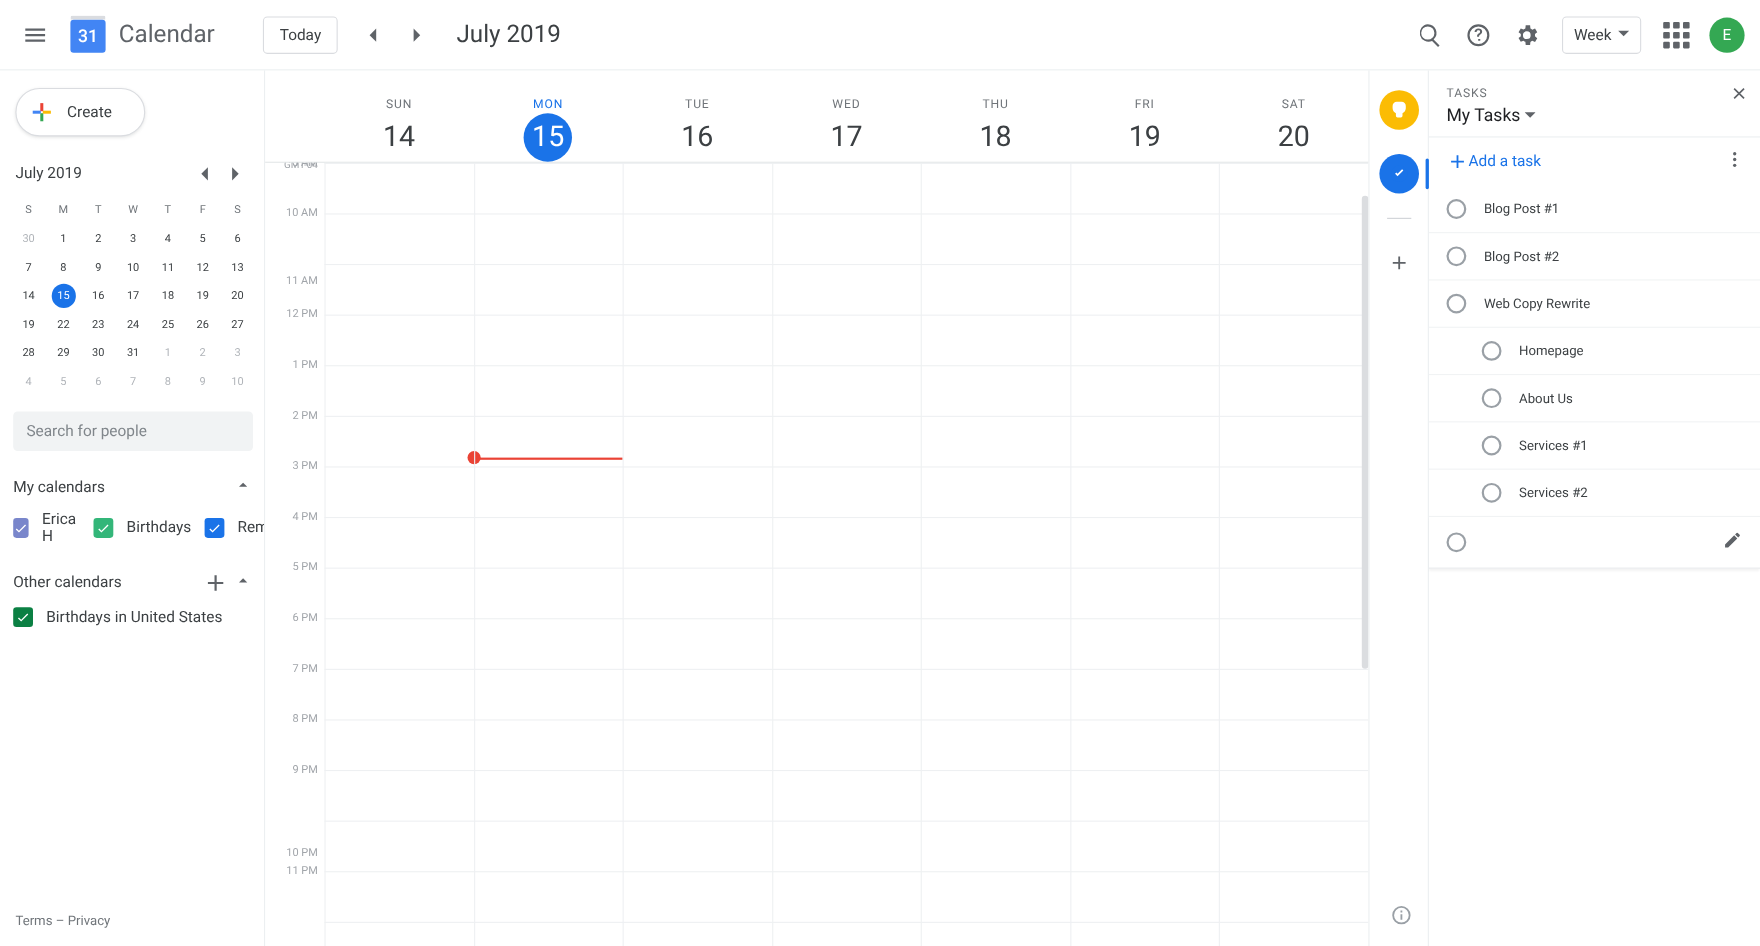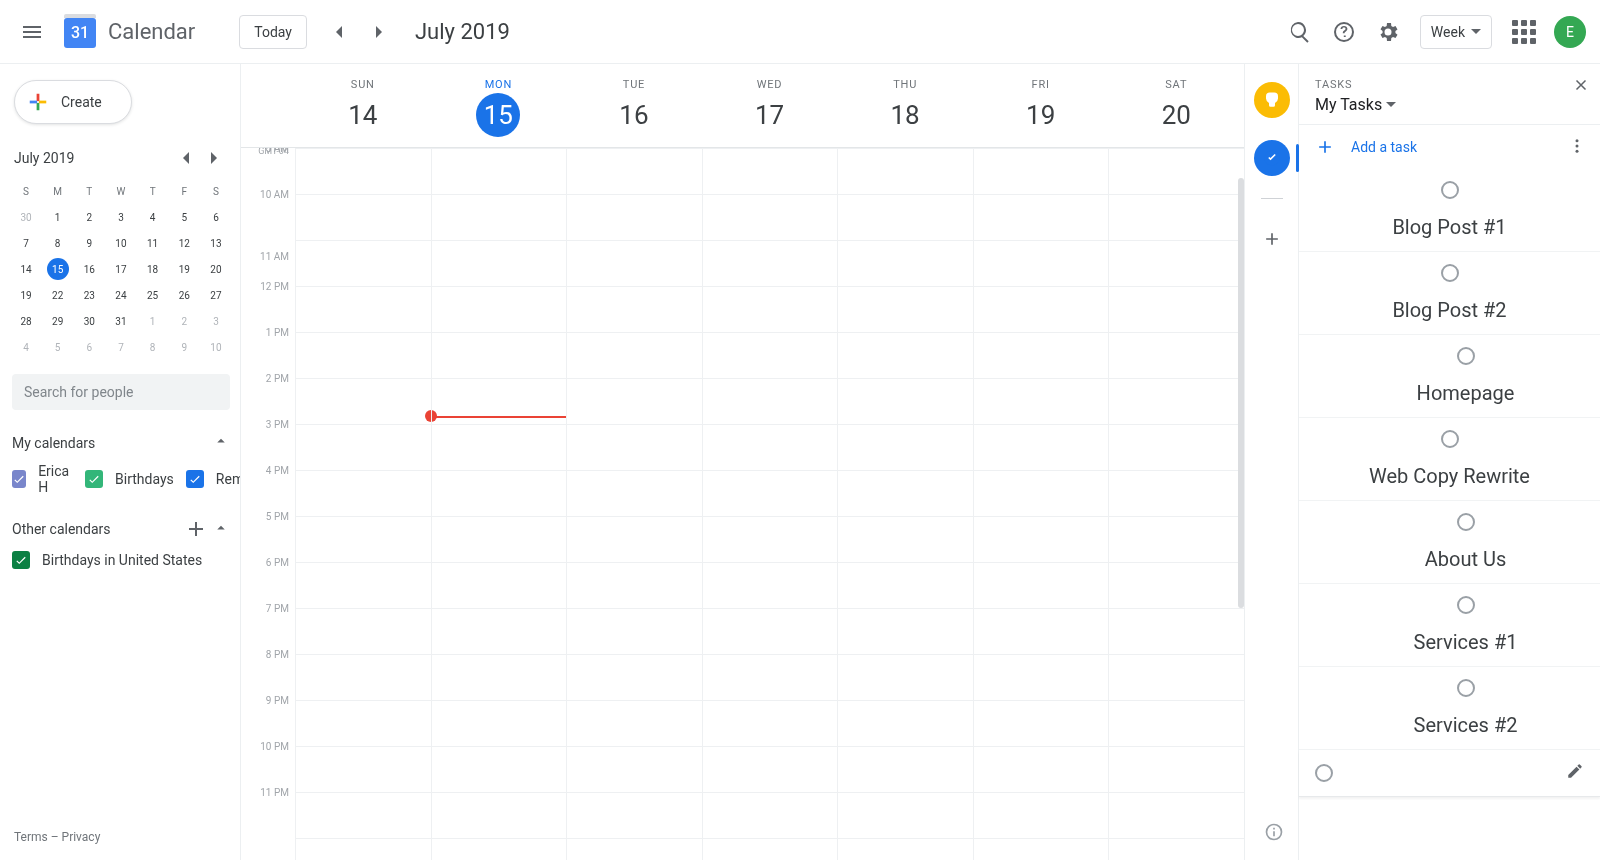--- a/index.html
+++ b/index.html
@@ -49,21 +49,21 @@
 .chk { width:18px; height:18px; border-radius:3px; display:flex; align-items:center; justify-content:center; }
 .chk svg { width:14px; height:14px; fill:#fff; }
 
 .footer-links { margin-top:auto; font-size:12px; color:#70757a; padding:8px 2px 6px; }
 .footer-links span { cursor:pointer; }
 
 
 .main { flex:1; display:flex; min-height:0; border-left:1px solid #eceff1; position:relative; }
 .week { flex:1; display:flex; flex-direction:column; min-width:0; }
 .week-header { display:flex; height:84px; border-bottom:1px solid #e3e6e8; padding-left:54px; }
-.daycol-h { flex:1; display:flex; flex-direction:column; align-items:center; justify-content:flex-start; padding-top:14px; cursor:pointer; }
+.daycol-h { flex:1; display:flex; flex-direction:column; align-items:center; justify-content:flex-end; padding-top:14px; cursor:pointer; }
 .dow-label { font-size:11px; letter-spacing:0.8px; color:#70757a; }
 .dow-label.active { color:#1a73e8; }
 .dnum { font-size:26px; color:#3c4043; margin-top:2px; width:44px; height:44px; display:flex; align-items:center; justify-content:center; border-radius:50%; }
 .dnum.active { background:#1a73e8; color:#fff; }
 
 .week-body { flex:1; overflow:hidden; position:relative; display:flex; }
 .gutter { width:54px; position:relative; }
 .gmt-label { position:absolute; top:-2px; right:6px; font-size:9px; color:#a1a5aa; }
 .hour-label { position:absolute; right:6px; font-size:10px; color:#a1a5aa; transform:translateY(-50%); }
 
@@ -92,24 +92,24 @@
 .ss-plus svg { width:20px; height:20px; fill:#5f6368; }
 
 
 .tasks-panel { width:302px; border-left:1px solid #eceff1; display:flex; flex-direction:column; }
 .tp-head { padding:14px 16px 10px; position:relative; }
 .tp-title-label { font-size:11px; letter-spacing:0.8px; color:#717579; }
 .tp-listname { font-size:16px; color:#202124; margin-top:4px; display:flex; align-items:center; gap:4px; cursor:pointer; }
 .tp-close { position:absolute; top:12px; right:10px; color:#5f6368; cursor:pointer; }
 .tp-close svg { width:18px; height:18px; fill:currentColor; }
 .tp-divider { border-top:1px solid #eceff1; }
-.tp-addrow { display:flex; align-items:center; padding:12px 16px; gap:16px; color:#1a73e8; font-size:14px; cursor:pointer; position:relative; }
+.tp-addrow { display:flex; align-items:center; padding:12px 16px; color:#1a73e8; font-size:14px; cursor:pointer; position:relative; }
 .tp-addrow .more { position:absolute; right:14px; color:#5f6368; cursor:pointer; }
 .tp-tasks { display:flex; flex-direction:column; }
-.tp-task { display:flex; align-items:center; padding:12px 16px; gap:16px; font-size:20px; color:#3c4043; border-bottom:1px solid #f1f3f4; cursor:pointer;flex-direction:column; }
+.tp-task { display:flex; align-items:center; padding:12px 16px; gap:16px; font-size:12px; color:#3c4043; border-bottom:1px solid #f1f3f4; cursor:pointer; }
 .tp-task.sub { padding-left:48px; }
 .circle { width:18px; height:18px; border:2px solid #9aa0a6; border-radius:50%; flex-shrink:0; }
 .tp-editrow { display:flex; align-items:center; justify-content:space-between; padding:12px 16px; border-bottom:1px solid #e7e9eb; box-shadow:0 2px 2px rgba(0,0,0,0.05); }
 .tp-editrow .circle { }
 .tp-editrow .pencil { color:#5f6368; }
 .tp-editrow .pencil svg { width:18px; height:18px; fill:currentColor; }
 
 .chevron svg, .caret svg { width:18px; height:18px; fill:#5f6368; }
 .small-arrow svg { width:10px; height:10px; fill:#5f6368; }
 </style>
@@ -376,21 +376,21 @@
               <div class="hour-label" style="top: 138px;">12 PM</div>
               <div class="hour-label" style="top: 184px;">1 PM</div>
               <div class="hour-label" style="top: 230px;">2 PM</div>
               <div class="hour-label" style="top: 276px;">3 PM</div>
               <div class="hour-label" style="top: 322px;">4 PM</div>
               <div class="hour-label" style="top: 368px;">5 PM</div>
               <div class="hour-label" style="top: 414px;">6 PM</div>
               <div class="hour-label" style="top: 460px;">7 PM</div>
               <div class="hour-label" style="top: 506px;">8 PM</div>
               <div class="hour-label" style="top: 552px;">9 PM</div>
-              <div class="hour-label" style="top: 598px;">10 PM</div>
+              <div class="hour-label" style="top: 628px;">10 PM</div>
               <div class="hour-label" style="top: 644px;">11 PM</div>
             </div>
           <div class="grid" id="grid">
             <div class="now-line" id="now-line" style="top: 268.18px; left: 14.2857%; width: 14.2857%;"></div>
             <div class="now-dot" id="now-dot" style="top: 268.18px; left: 14.2857%;"></div>
           <div class="hline" style="top: 0px;"></div>
               <div class="hline" style="top: 46px;"></div>
               <div class="hline" style="top: 92px;"></div>
               <div class="hline" style="top: 138px;"></div>
               <div class="hline" style="top: 184px;"></div>
@@ -472,27 +472,27 @@
       </div>
       <div class="tp-tasks" id="tp-tasks">
           <div class="tp-task">
             <div class="circle"></div>
             <span>Blog Post #1</span>
           </div>
           <div class="tp-task">
             <div class="circle"></div>
             <span>Blog Post #2</span>
           </div>
+          <div class="tp-task">
+            <div class="circle"></div>
+            <span>Web Copy Rewrite</span>
+          </div>
           <div class="tp-task sub">
             <div class="circle"></div>
             <span>Homepage</span>
-          </div>
-          <div class="tp-task">
-            <div class="circle"></div>
-            <span>Web Copy Rewrite</span>
           </div>
           <div class="tp-task sub">
             <div class="circle"></div>
             <span>About Us</span>
           </div>
           <div class="tp-task sub">
             <div class="circle"></div>
             <span>Services #1</span>
           </div>
           <div class="tp-task sub">

